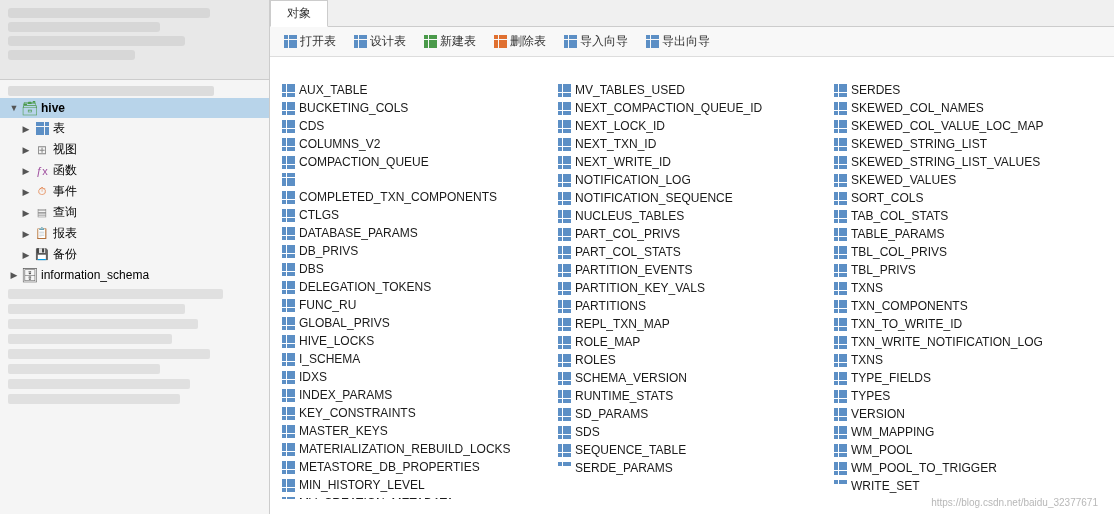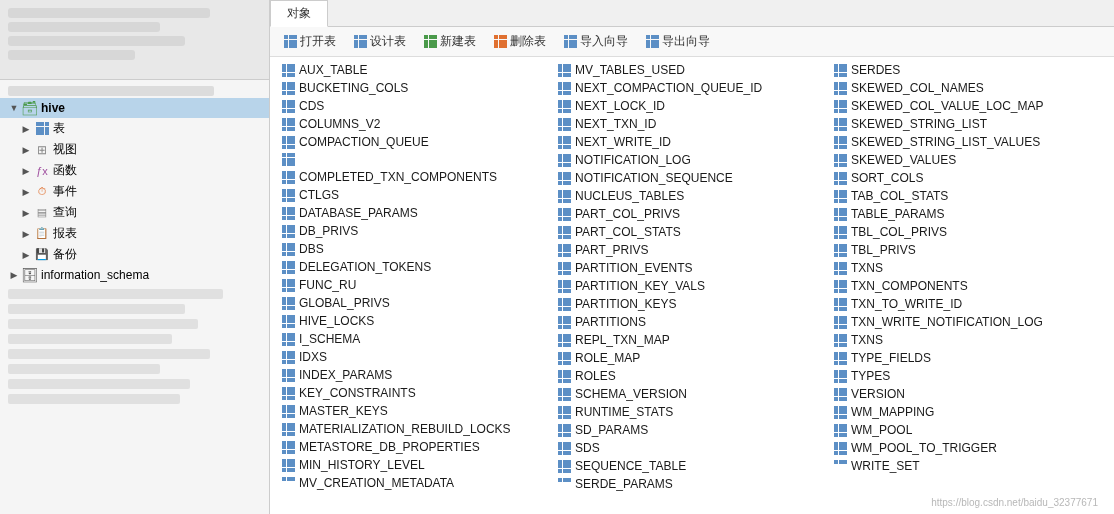--- a/index.html
+++ b/index.html
@@ -148,20 +148,21 @@
       color: #333;
       border: none;
       background: none;
     }
 
     
     .table-list {
       flex: 1;
       overflow-y: auto;
       padding: 4px 8px;
+      margin-top: 20px;
     }
 
     .table-columns {
       display: grid;
       grid-template-columns: repeat(3, 1fr);
       gap: 0;
     }
 
     .table-column {
       display: flex;
@@ -868,63 +869,35 @@
               <span style="background: rgb(92, 143, 197);"></span>
               <span style="background: rgb(92, 143, 197);"></span>
               <span style="background: rgb(92, 143, 197);"></span>
               <span style="background: rgb(92, 143, 197);"></span>
               <span style="background: rgb(92, 143, 197);"></span>
               <span style="background: rgb(92, 143, 197);"></span>
               <span style="background: rgb(92, 143, 197);"></span>
               <span style="background: rgb(92, 143, 197);"></span>
               <span style="background: rgb(92, 143, 197);"></span>
             </span>
-            <span>PART_PRIVS</span>
-          </div>
-          <div class="table-item">
-            <span style="display: inline-grid; grid-template-columns: repeat(3, 4px); grid-template-rows: repeat(3, 4px); gap: 0.5px; margin-right: 4px; flex-shrink: 0;">
-              <span style="background: rgb(92, 143, 197);"></span>
-              <span style="background: rgb(92, 143, 197);"></span>
-              <span style="background: rgb(92, 143, 197);"></span>
-              <span style="background: rgb(92, 143, 197);"></span>
-              <span style="background: rgb(92, 143, 197);"></span>
-              <span style="background: rgb(92, 143, 197);"></span>
-              <span style="background: rgb(92, 143, 197);"></span>
-              <span style="background: rgb(92, 143, 197);"></span>
-              <span style="background: rgb(92, 143, 197);"></span>
-            </span>
             <span>PARTITION_EVENTS</span>
           </div>
           <div class="table-item">
             <span style="display: inline-grid; grid-template-columns: repeat(3, 4px); grid-template-rows: repeat(3, 4px); gap: 0.5px; margin-right: 4px; flex-shrink: 0;">
               <span style="background: rgb(92, 143, 197);"></span>
               <span style="background: rgb(92, 143, 197);"></span>
               <span style="background: rgb(92, 143, 197);"></span>
               <span style="background: rgb(92, 143, 197);"></span>
               <span style="background: rgb(92, 143, 197);"></span>
               <span style="background: rgb(92, 143, 197);"></span>
               <span style="background: rgb(92, 143, 197);"></span>
               <span style="background: rgb(92, 143, 197);"></span>
               <span style="background: rgb(92, 143, 197);"></span>
             </span>
             <span>PARTITION_KEY_VALS</span>
-          </div>
-          <div class="table-item">
-            <span style="display: inline-grid; grid-template-columns: repeat(3, 4px); grid-template-rows: repeat(3, 4px); gap: 0.5px; margin-right: 4px; flex-shrink: 0;">
-              <span style="background: rgb(92, 143, 197);"></span>
-              <span style="background: rgb(92, 143, 197);"></span>
-              <span style="background: rgb(92, 143, 197);"></span>
-              <span style="background: rgb(92, 143, 197);"></span>
-              <span style="background: rgb(92, 143, 197);"></span>
-              <span style="background: rgb(92, 143, 197);"></span>
-              <span style="background: rgb(92, 143, 197);"></span>
-              <span style="background: rgb(92, 143, 197);"></span>
-              <span style="background: rgb(92, 143, 197);"></span>
-            </span>
-            <span>PARTITION_KEYS</span>
           </div>
           <div class="table-item">
             <span style="display: inline-grid; grid-template-columns: repeat(3, 4px); grid-template-rows: repeat(3, 4px); gap: 0.5px; margin-right: 4px; flex-shrink: 0;">
               <span style="background: rgb(92, 143, 197);"></span>
               <span style="background: rgb(92, 143, 197);"></span>
               <span style="background: rgb(92, 143, 197);"></span>
               <span style="background: rgb(92, 143, 197);"></span>
               <span style="background: rgb(92, 143, 197);"></span>
               <span style="background: rgb(92, 143, 197);"></span>
               <span style="background: rgb(92, 143, 197);"></span>

